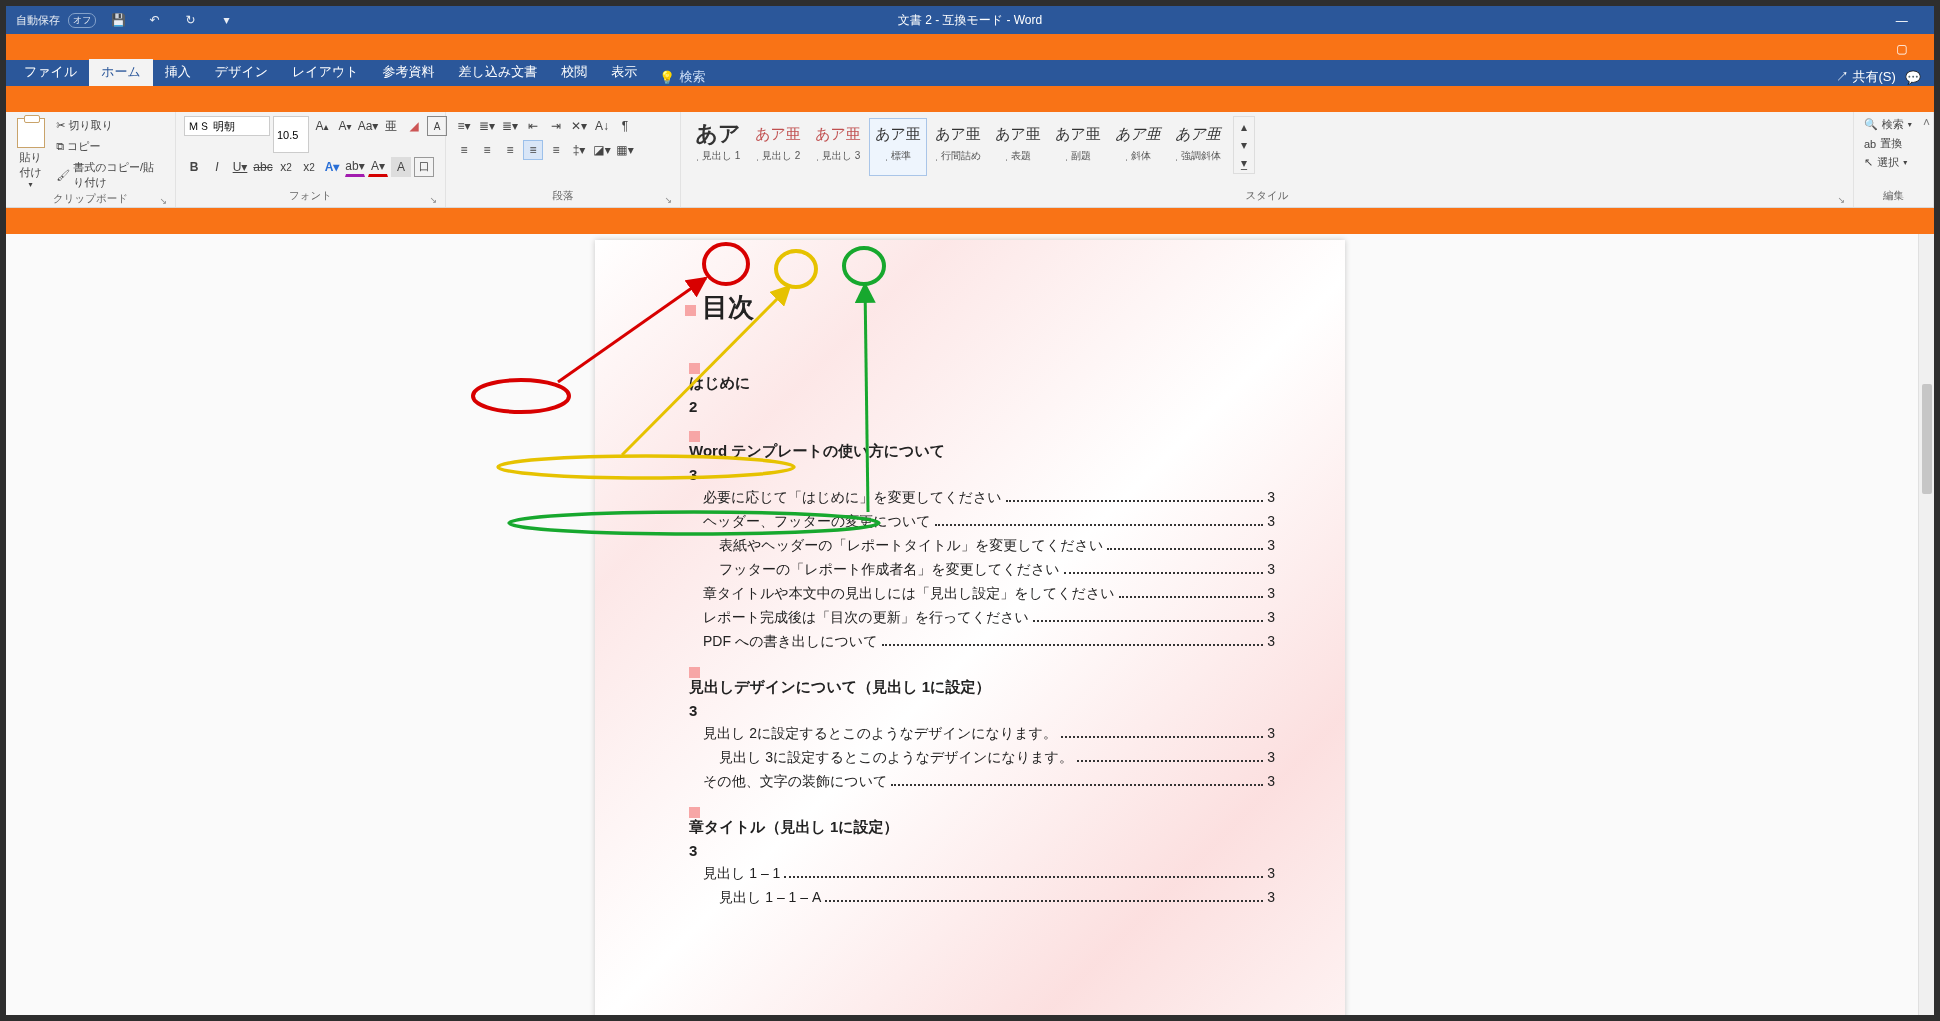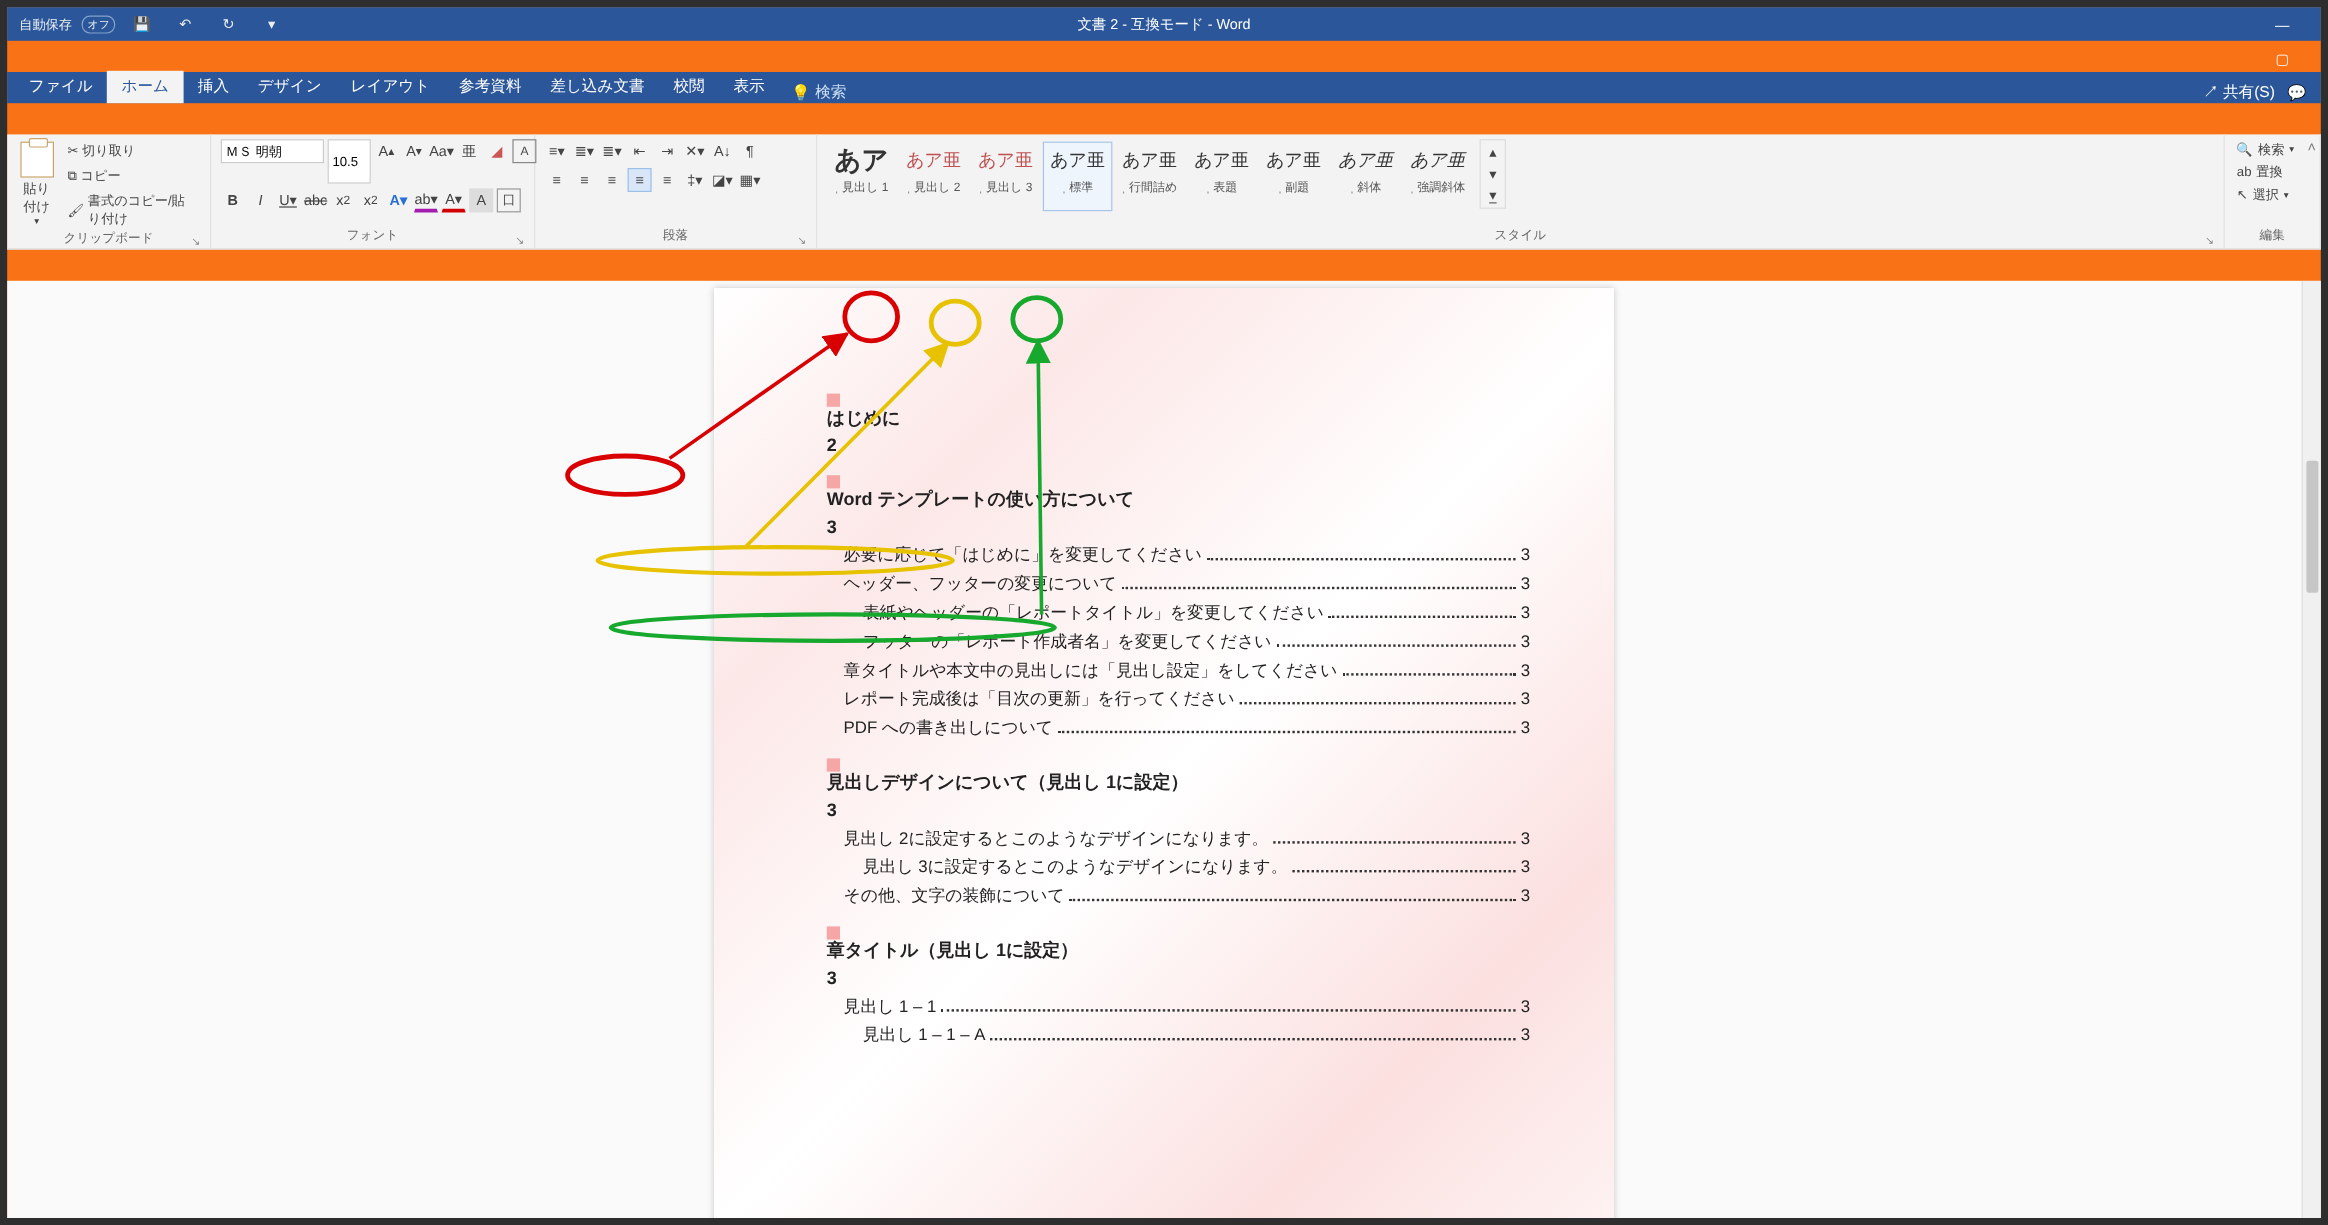--- a/index.html
+++ b/index.html
@@ -260,20 +260,21 @@
       </div>
         </div>
       <div class="caption"><span>編集</span></div>
     </div>
   </div>
 
   <div class="docarea">
     <div class="page">
       <div class="pageBg"></div>
       <div class="pageInner">
+        <h1 class="toc"><span class="sqr"></span><span>目次</span></h1>
         <div style="height:22px;"></div>
         <div id="tocRows">
             <div class="tocrow lvl1">
               <span class="sqr"></span>
               <span class="txt">はじめに</span>
               <span class="dots"></span>
               <span class="pg">2</span>
             </div>
             <div class="tocrow lvl1">
               <span class="sqr"></span>

